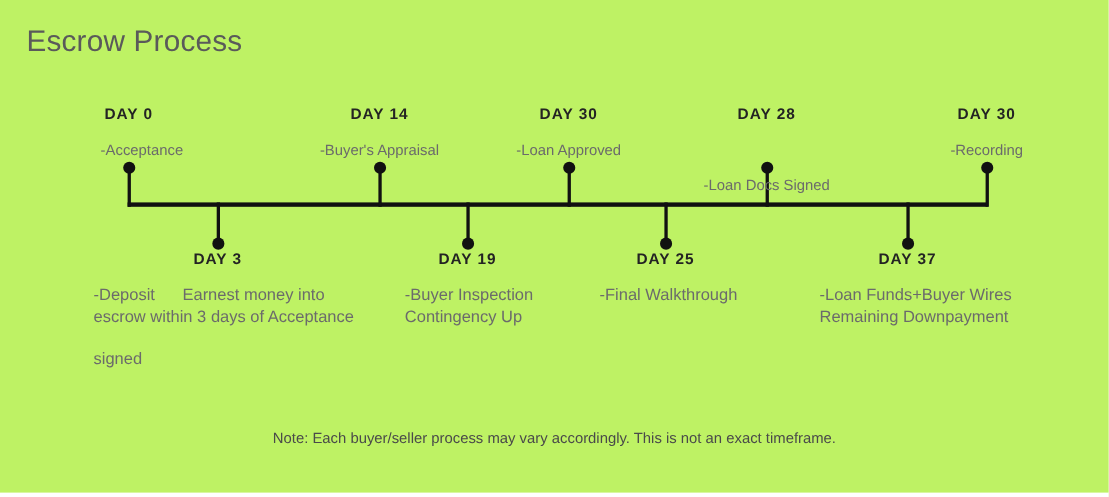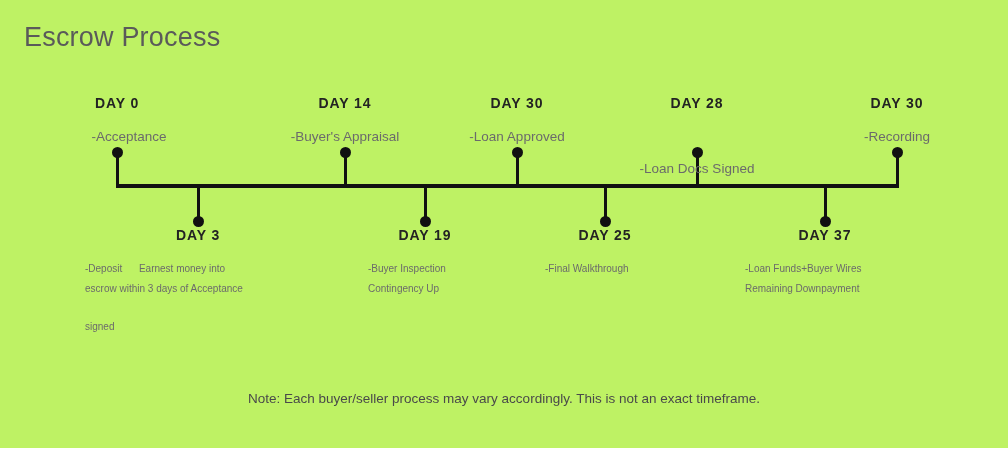--- a/index.html
+++ b/index.html
@@ -70,21 +70,21 @@
     font-size: 13.5px;
     font-weight: 400;
     color: #6b6b6b;
     white-space: nowrap;
     transform: translateX(-50%);
   }
 
   
   .detail-block {
     position: absolute;
-    font-size: 10px;
+    font-size: 15px;
     line-height: 20px;
     color: #6b6b6b;
     font-weight: 400;
   }
   .detail-line { white-space: pre; }
   .detail-para { margin-bottom: 18px; }
   .detail-para:last-child { margin-bottom: 0; }
 
   
   #footer-note {

